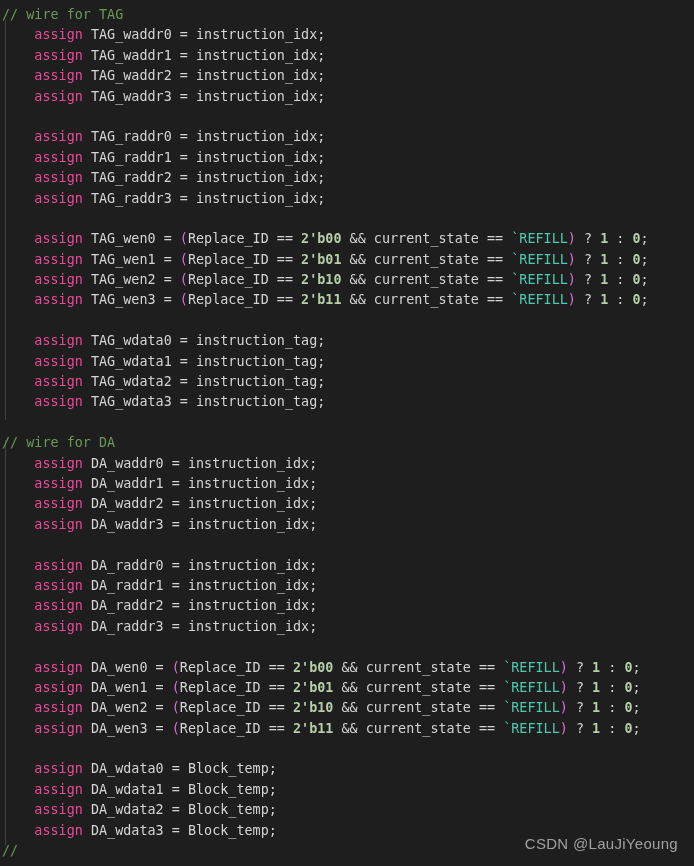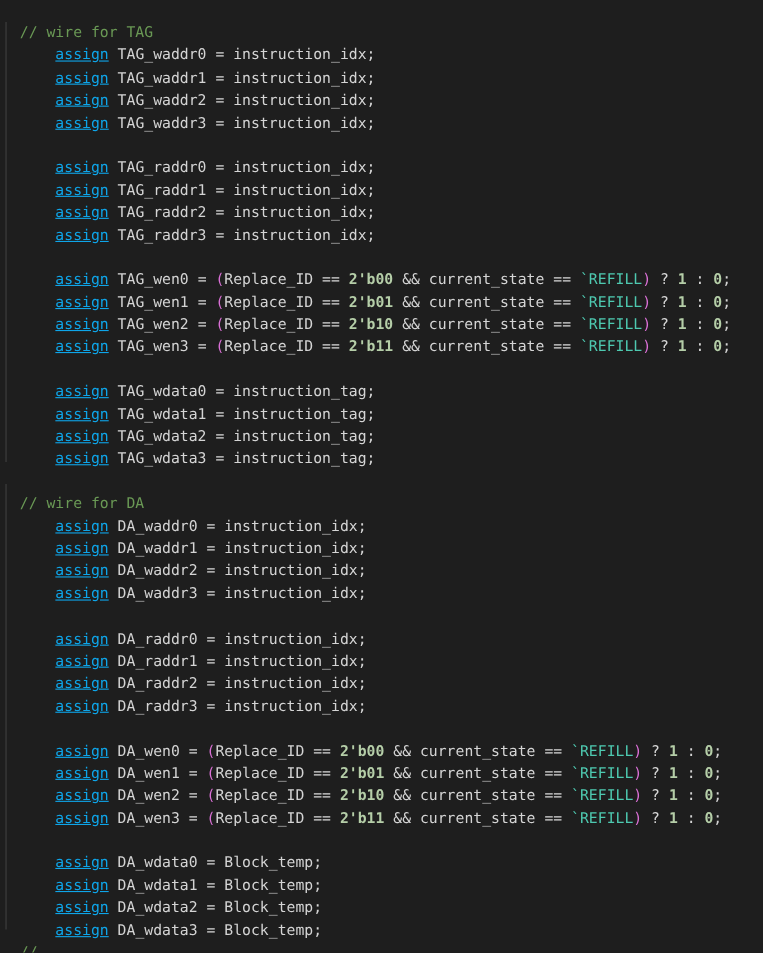--- a/index.html
+++ b/index.html
@@ -12,21 +12,21 @@
     width: 694px;
     height: 866px;
     overflow: hidden;
     font-family: "DejaVu Sans Mono", monospace;
   }
   #editor {
     position: relative;
     width: 694px;
     height: 866px;
     background: #1e1e1e;
-    padding: 16px;
+    padding: 0;
     box-sizing: border-box;
   }
   
   .indent-guide {
     position: absolute;
     left: 5px;
     width: 1px;
     background: #404040;
     z-index: 0;
   }
@@ -41,21 +41,21 @@
     white-space: pre;
     color: #d4d4d4;
     letter-spacing: 0.02px;
   }
   .line {
     height: 20.4px;
     white-space: pre;
   }
   
   .c-comment  { color: #6a9955; }
-  .c-keyword  { color: #0ea5e9; text-decoration: underline; }
+  .c-keyword  { color: #ec4899; }
   .c-ident    { color: #d4d4d4; }
   .c-op       { color: #d4d4d4; }
   .c-number   { color: #b5cea8; font-weight: bold; }
   .c-macro    { color: #4ec9b0; }
   .c-paren    { color: #da70d6; }
   .watermark {
     position: absolute;
     right: 16px;
     bottom: 14px;
     z-index: 2;
@@ -68,13 +68,14 @@
 </style>
 </head>
 <body>
 
 <div id="editor">
   <div id="indent-guides">
       <div class="indent-guide" style="top: 20px; height: 400px;"></div>
       <div class="indent-guide" style="top: 440px; height: 405px;"></div>
     </div>
   <div id="code"><div class="line"><span class="c-comment">// wire for TAG</span></div><div class="line"><span>    </span><span class="c-keyword">assign</span><span class="c-op"> </span><span class="c-ident">TAG_waddr0</span><span class="c-op"> = </span><span class="c-ident">instruction_idx</span><span class="c-op">;</span></div><div class="line"><span>    </span><span class="c-keyword">assign</span><span class="c-op"> </span><span class="c-ident">TAG_waddr1</span><span class="c-op"> = </span><span class="c-ident">instruction_idx</span><span class="c-op">;</span></div><div class="line"><span>    </span><span class="c-keyword">assign</span><span class="c-op"> </span><span class="c-ident">TAG_waddr2</span><span class="c-op"> = </span><span class="c-ident">instruction_idx</span><span class="c-op">;</span></div><div class="line"><span>    </span><span class="c-keyword">assign</span><span class="c-op"> </span><span class="c-ident">TAG_waddr3</span><span class="c-op"> = </span><span class="c-ident">instruction_idx</span><span class="c-op">;</span></div><div class="line">&nbsp;</div><div class="line"><span>    </span><span class="c-keyword">assign</span><span class="c-op"> </span><span class="c-ident">TAG_raddr0</span><span class="c-op"> = </span><span class="c-ident">instruction_idx</span><span class="c-op">;</span></div><div class="line"><span>    </span><span class="c-keyword">assign</span><span class="c-op"> </span><span class="c-ident">TAG_raddr1</span><span class="c-op"> = </span><span class="c-ident">instruction_idx</span><span class="c-op">;</span></div><div class="line"><span>    </span><span class="c-keyword">assign</span><span class="c-op"> </span><span class="c-ident">TAG_raddr2</span><span class="c-op"> = </span><span class="c-ident">instruction_idx</span><span class="c-op">;</span></div><div class="line"><span>    </span><span class="c-keyword">assign</span><span class="c-op"> </span><span class="c-ident">TAG_raddr3</span><span class="c-op"> = </span><span class="c-ident">instruction_idx</span><span class="c-op">;</span></div><div class="line">&nbsp;</div><div class="line"><span>    </span><span class="c-keyword">assign</span><span class="c-op"> </span><span class="c-ident">TAG_wen0</span><span class="c-op"> = </span><span class="c-paren">(</span><span class="c-ident">Replace_ID</span><span class="c-op"> == </span><span class="c-number">2'b00</span><span class="c-op"> &amp;&amp; </span><span class="c-ident">current_state</span><span class="c-op"> == </span><span class="c-macro">`REFILL</span><span class="c-paren">)</span><span class="c-op"> ? </span><span class="c-number">1</span><span class="c-op"> : </span><span class="c-number">0</span><span class="c-op">;</span></div><div class="line"><span>    </span><span class="c-keyword">assign</span><span class="c-op"> </span><span class="c-ident">TAG_wen1</span><span class="c-op"> = </span><span class="c-paren">(</span><span class="c-ident">Replace_ID</span><span class="c-op"> == </span><span class="c-number">2'b01</span><span class="c-op"> &amp;&amp; </span><span class="c-ident">current_state</span><span class="c-op"> == </span><span class="c-macro">`REFILL</span><span class="c-paren">)</span><span class="c-op"> ? </span><span class="c-number">1</span><span class="c-op"> : </span><span class="c-number">0</span><span class="c-op">;</span></div><div class="line"><span>    </span><span class="c-keyword">assign</span><span class="c-op"> </span><span class="c-ident">TAG_wen2</span><span class="c-op"> = </span><span class="c-paren">(</span><span class="c-ident">Replace_ID</span><span class="c-op"> == </span><span class="c-number">2'b10</span><span class="c-op"> &amp;&amp; </span><span class="c-ident">current_state</span><span class="c-op"> == </span><span class="c-macro">`REFILL</span><span class="c-paren">)</span><span class="c-op"> ? </span><span class="c-number">1</span><span class="c-op"> : </span><span class="c-number">0</span><span class="c-op">;</span></div><div class="line"><span>    </span><span class="c-keyword">assign</span><span class="c-op"> </span><span class="c-ident">TAG_wen3</span><span class="c-op"> = </span><span class="c-paren">(</span><span class="c-ident">Replace_ID</span><span class="c-op"> == </span><span class="c-number">2'b11</span><span class="c-op"> &amp;&amp; </span><span class="c-ident">current_state</span><span class="c-op"> == </span><span class="c-macro">`REFILL</span><span class="c-paren">)</span><span class="c-op"> ? </span><span class="c-number">1</span><span class="c-op"> : </span><span class="c-number">0</span><span class="c-op">;</span></div><div class="line">&nbsp;</div><div class="line"><span>    </span><span class="c-keyword">assign</span><span class="c-op"> </span><span class="c-ident">TAG_wdata0</span><span class="c-op"> = </span><span class="c-ident">instruction_tag</span><span class="c-op">;</span></div><div class="line"><span>    </span><span class="c-keyword">assign</span><span class="c-op"> </span><span class="c-ident">TAG_wdata1</span><span class="c-op"> = </span><span class="c-ident">instruction_tag</span><span class="c-op">;</span></div><div class="line"><span>    </span><span class="c-keyword">assign</span><span class="c-op"> </span><span class="c-ident">TAG_wdata2</span><span class="c-op"> = </span><span class="c-ident">instruction_tag</span><span class="c-op">;</span></div><div class="line"><span>    </span><span class="c-keyword">assign</span><span class="c-op"> </span><span class="c-ident">TAG_wdata3</span><span class="c-op"> = </span><span class="c-ident">instruction_tag</span><span class="c-op">;</span></div><div class="line">&nbsp;</div><div class="line"><span class="c-comment">// wire for DA</span></div><div class="line"><span>    </span><span class="c-keyword">assign</span><span class="c-op"> </span><span class="c-ident">DA_waddr0</span><span class="c-op"> = </span><span class="c-ident">instruction_idx</span><span class="c-op">;</span></div><div class="line"><span>    </span><span class="c-keyword">assign</span><span class="c-op"> </span><span class="c-ident">DA_waddr1</span><span class="c-op"> = </span><span class="c-ident">instruction_idx</span><span class="c-op">;</span></div><div class="line"><span>    </span><span class="c-keyword">assign</span><span class="c-op"> </span><span class="c-ident">DA_waddr2</span><span class="c-op"> = </span><span class="c-ident">instruction_idx</span><span class="c-op">;</span></div><div class="line"><span>    </span><span class="c-keyword">assign</span><span class="c-op"> </span><span class="c-ident">DA_waddr3</span><span class="c-op"> = </span><span class="c-ident">instruction_idx</span><span class="c-op">;</span></div><div class="line">&nbsp;</div><div class="line"><span>    </span><span class="c-keyword">assign</span><span class="c-op"> </span><span class="c-ident">DA_raddr0</span><span class="c-op"> = </span><span class="c-ident">instruction_idx</span><span class="c-op">;</span></div><div class="line"><span>    </span><span class="c-keyword">assign</span><span class="c-op"> </span><span class="c-ident">DA_raddr1</span><span class="c-op"> = </span><span class="c-ident">instruction_idx</span><span class="c-op">;</span></div><div class="line"><span>    </span><span class="c-keyword">assign</span><span class="c-op"> </span><span class="c-ident">DA_raddr2</span><span class="c-op"> = </span><span class="c-ident">instruction_idx</span><span class="c-op">;</span></div><div class="line"><span>    </span><span class="c-keyword">assign</span><span class="c-op"> </span><span class="c-ident">DA_raddr3</span><span class="c-op"> = </span><span class="c-ident">instruction_idx</span><span class="c-op">;</span></div><div class="line">&nbsp;</div><div class="line"><span>    </span><span class="c-keyword">assign</span><span class="c-op"> </span><span class="c-ident">DA_wen0</span><span class="c-op"> = </span><span class="c-paren">(</span><span class="c-ident">Replace_ID</span><span class="c-op"> == </span><span class="c-number">2'b00</span><span class="c-op"> &amp;&amp; </span><span class="c-ident">current_state</span><span class="c-op"> == </span><span class="c-macro">`REFILL</span><span class="c-paren">)</span><span class="c-op"> ? </span><span class="c-number">1</span><span class="c-op"> : </span><span class="c-number">0</span><span class="c-op">;</span></div><div class="line"><span>    </span><span class="c-keyword">assign</span><span class="c-op"> </span><span class="c-ident">DA_wen1</span><span class="c-op"> = </span><span class="c-paren">(</span><span class="c-ident">Replace_ID</span><span class="c-op"> == </span><span class="c-number">2'b01</span><span class="c-op"> &amp;&amp; </span><span class="c-ident">current_state</span><span class="c-op"> == </span><span class="c-macro">`REFILL</span><span class="c-paren">)</span><span class="c-op"> ? </span><span class="c-number">1</span><span class="c-op"> : </span><span class="c-number">0</span><span class="c-op">;</span></div><div class="line"><span>    </span><span class="c-keyword">assign</span><span class="c-op"> </span><span class="c-ident">DA_wen2</span><span class="c-op"> = </span><span class="c-paren">(</span><span class="c-ident">Replace_ID</span><span class="c-op"> == </span><span class="c-number">2'b10</span><span class="c-op"> &amp;&amp; </span><span class="c-ident">current_state</span><span class="c-op"> == </span><span class="c-macro">`REFILL</span><span class="c-paren">)</span><span class="c-op"> ? </span><span class="c-number">1</span><span class="c-op"> : </span><span class="c-number">0</span><span class="c-op">;</span></div><div class="line"><span>    </span><span class="c-keyword">assign</span><span class="c-op"> </span><span class="c-ident">DA_wen3</span><span class="c-op"> = </span><span class="c-paren">(</span><span class="c-ident">Replace_ID</span><span class="c-op"> == </span><span class="c-number">2'b11</span><span class="c-op"> &amp;&amp; </span><span class="c-ident">current_state</span><span class="c-op"> == </span><span class="c-macro">`REFILL</span><span class="c-paren">)</span><span class="c-op"> ? </span><span class="c-number">1</span><span class="c-op"> : </span><span class="c-number">0</span><span class="c-op">;</span></div><div class="line">&nbsp;</div><div class="line"><span>    </span><span class="c-keyword">assign</span><span class="c-op"> </span><span class="c-ident">DA_wdata0</span><span class="c-op"> = </span><span class="c-ident">Block_temp</span><span class="c-op">;</span></div><div class="line"><span>    </span><span class="c-keyword">assign</span><span class="c-op"> </span><span class="c-ident">DA_wdata1</span><span class="c-op"> = </span><span class="c-ident">Block_temp</span><span class="c-op">;</span></div><div class="line"><span>    </span><span class="c-keyword">assign</span><span class="c-op"> </span><span class="c-ident">DA_wdata2</span><span class="c-op"> = </span><span class="c-ident">Block_temp</span><span class="c-op">;</span></div><div class="line"><span>    </span><span class="c-keyword">assign</span><span class="c-op"> </span><span class="c-ident">DA_wdata3</span><span class="c-op"> = </span><span class="c-ident">Block_temp</span><span class="c-op">;</span></div><div class="line"><span class="c-comment">//</span></div></div>
+  <div class="watermark">CSDN @LauJiYeoung</div>
 </div>
 
 </body></html>

